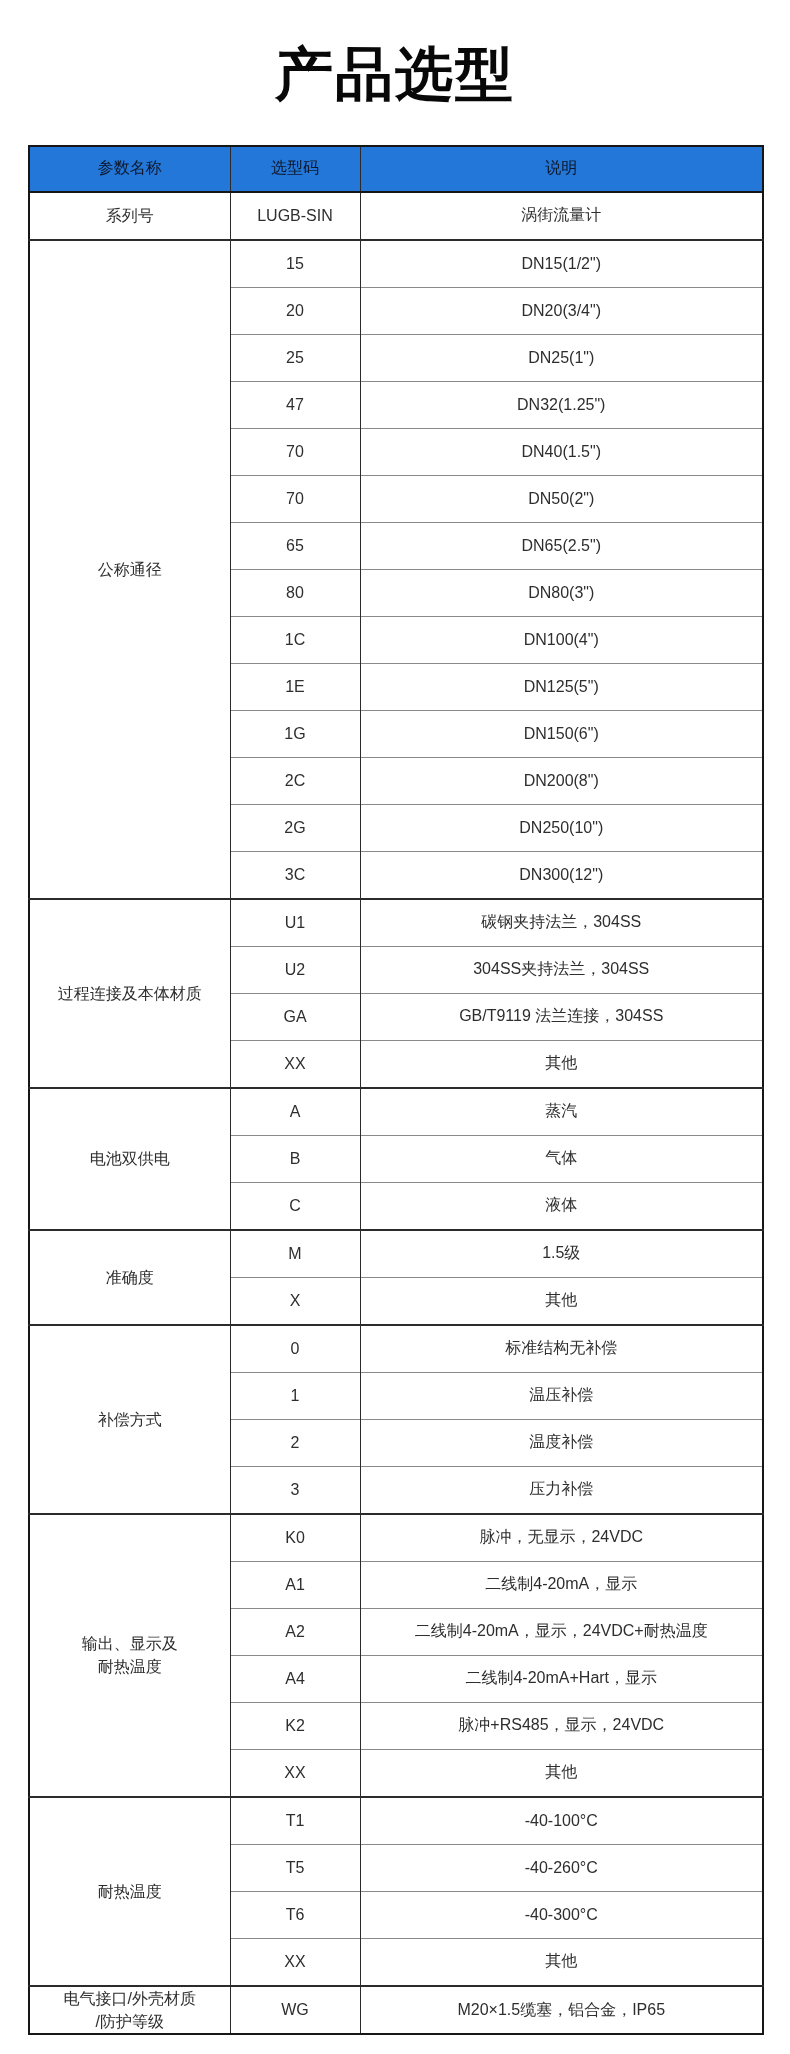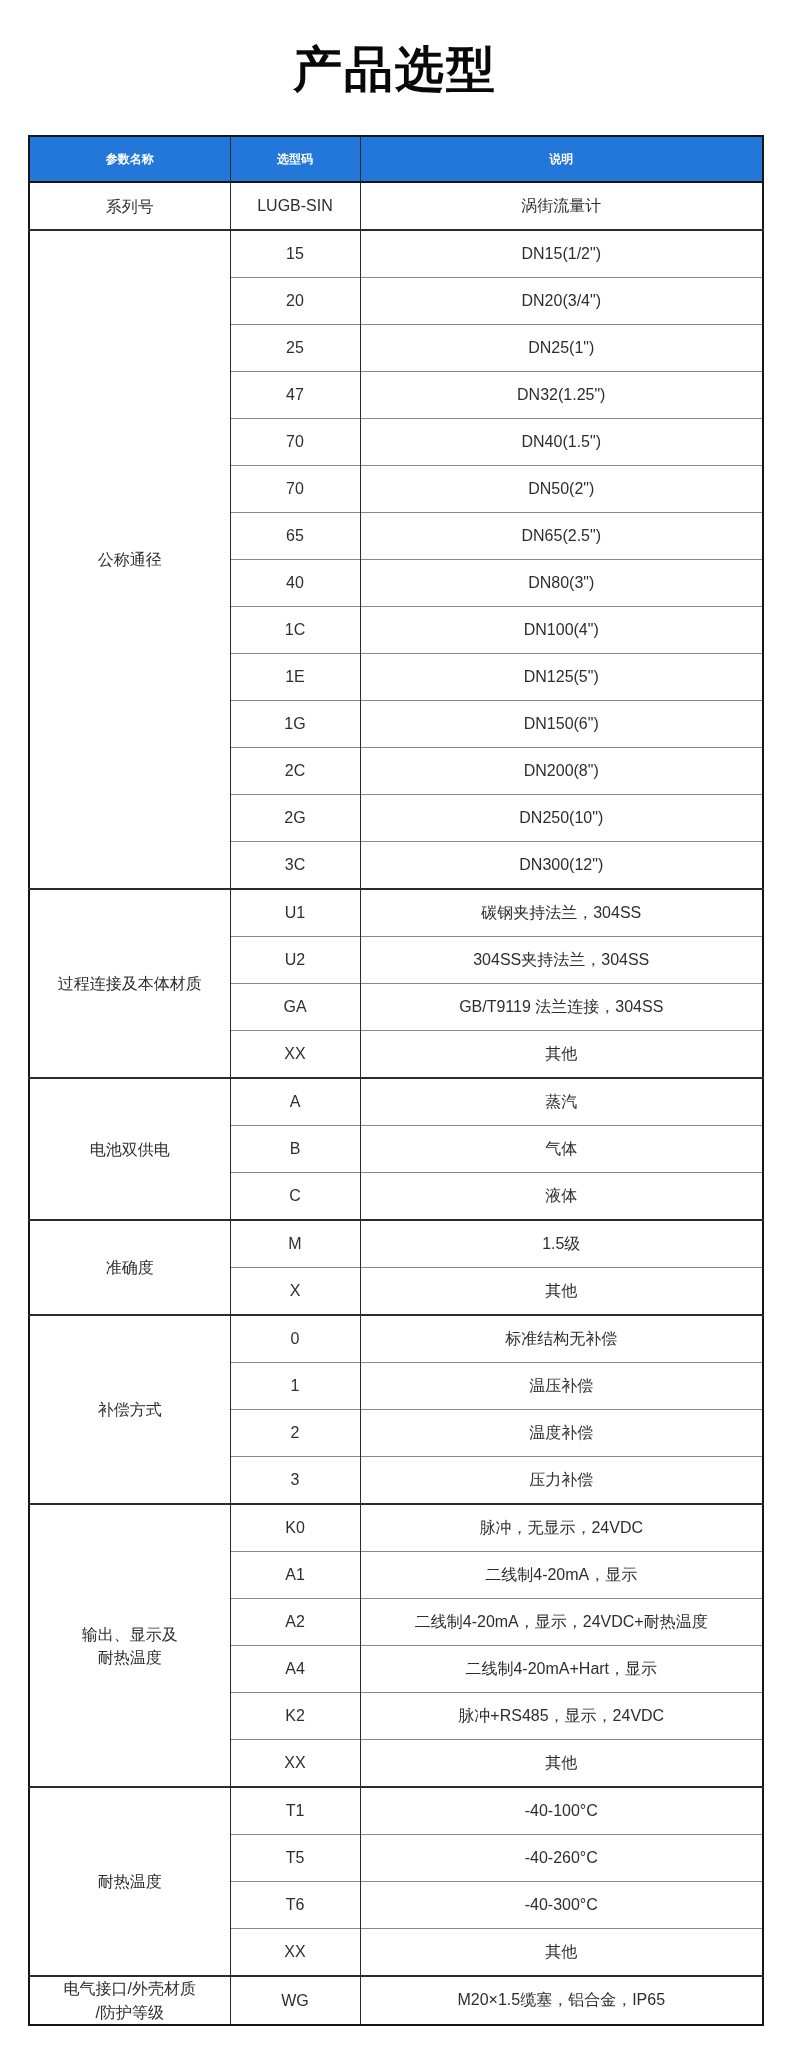--- a/index.html
+++ b/index.html
@@ -9,21 +9,21 @@
     width: 790px;
     height: 2054px;
     margin: 0 auto;
     background: #ffffff;
     overflow: hidden;
   }
   .title {
     margin: 0;
     padding-top: 44px;
     text-align: center;
-    font-size: 49px;
+    font-size: 58px;
     line-height: 1.05;
     font-weight: 900;
     letter-spacing: 2px;
     color: #080808;
   }
   table.spec-table {
     margin: 40px 0 0 28px;
     width: 734px;
     border-collapse: collapse;
     table-layout: fixed;
@@ -35,23 +35,23 @@
   th, td {
     border-left: 1px solid #2b2b2b;
     padding: 0 6px;
     text-align: center;
     vertical-align: middle;
     overflow: hidden;
   }
   th {
     height: 44px;
     background: var(--accent, #2277d8);
-    color: #ffffff;
-    font-size: 12px;
-    font-weight: 700;
+    color: #0f172a;
+    font-size: 16px;
+    font-weight: 400;
     border-bottom: 2px solid #161616;
   }
   td {
     height: 46px;
     font-size: 16px;
     font-weight: 500;
     color: #2e2e2e;
     border-top: 1px solid #8a8a8a;
   }
   tr.group-start td { border-top: 2px solid #2b2b2b; }
@@ -108,21 +108,21 @@
         </tr>
         <tr>
           <td class="code">70</td>
           <td class="desc">DN50(2")</td>
         </tr>
         <tr>
           <td class="code">65</td>
           <td class="desc">DN65(2.5")</td>
         </tr>
         <tr>
-          <td class="code">40</td>
+          <td class="code">80</td>
           <td class="desc">DN80(3")</td>
         </tr>
         <tr>
           <td class="code">1C</td>
           <td class="desc">DN100(4")</td>
         </tr>
         <tr>
           <td class="code">1E</td>
           <td class="desc">DN125(5")</td>
         </tr>

